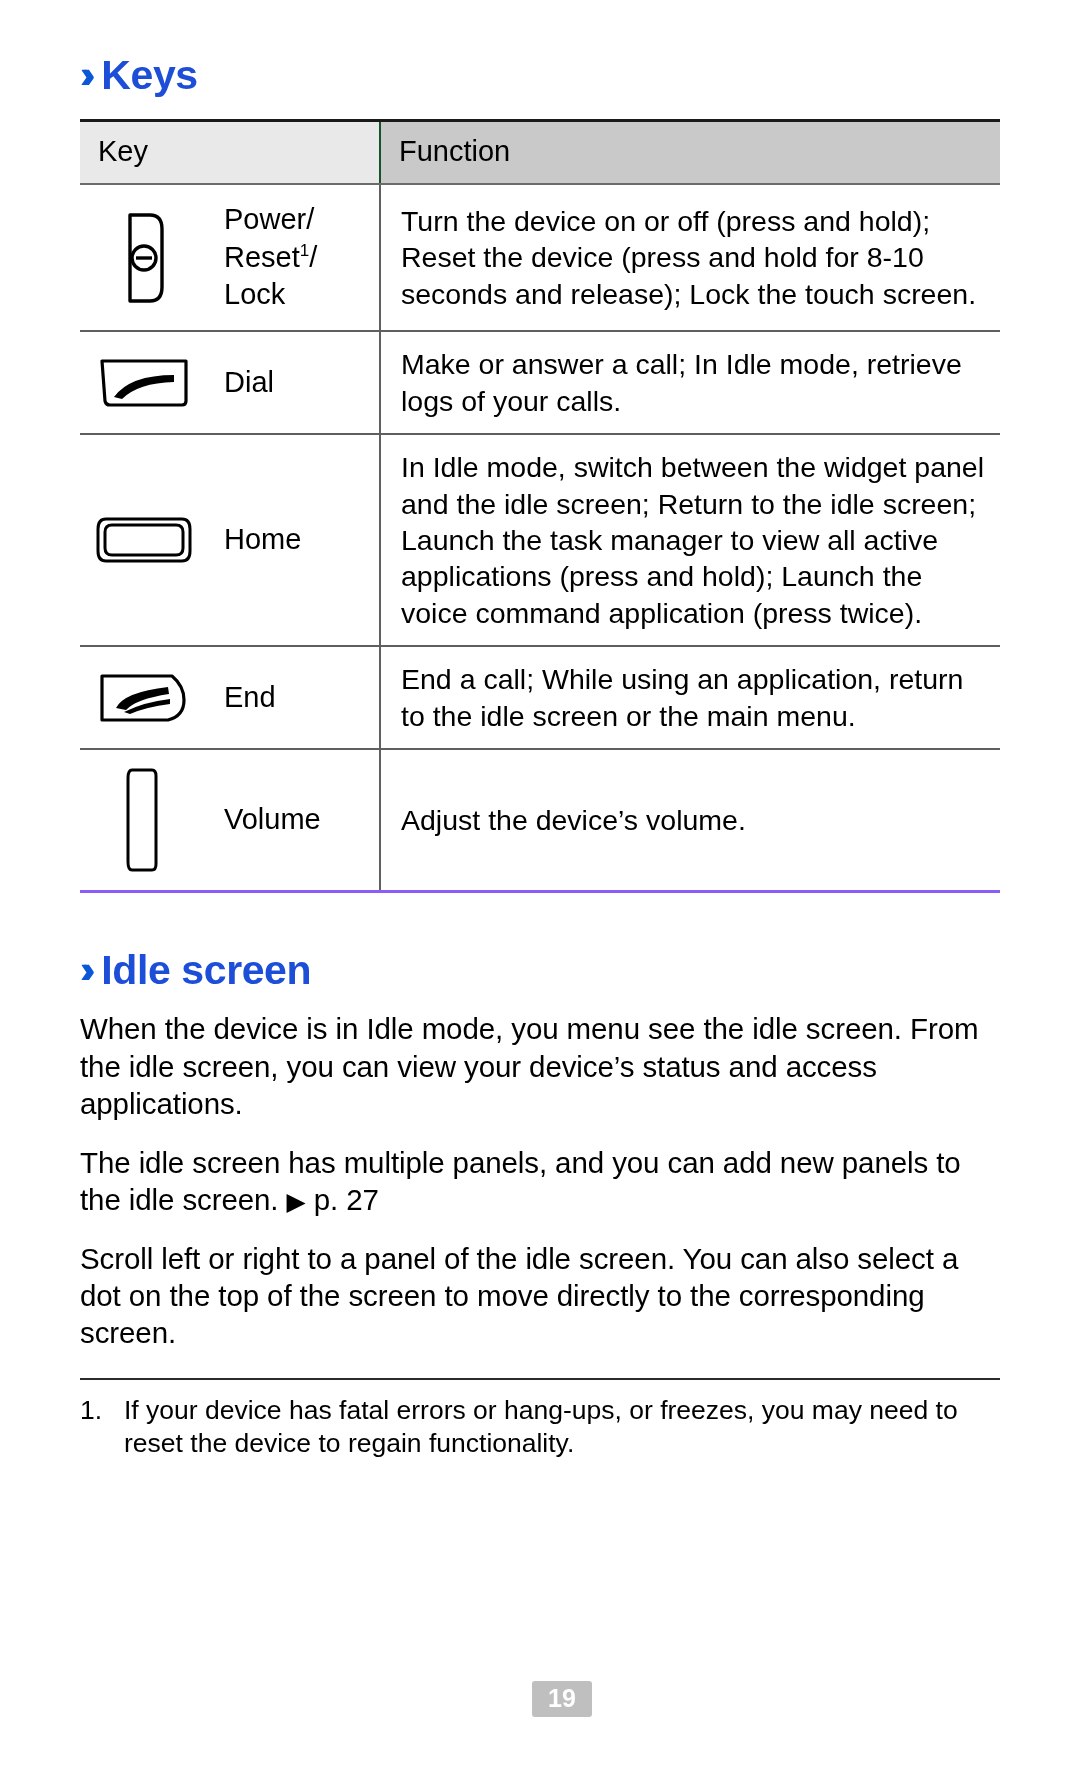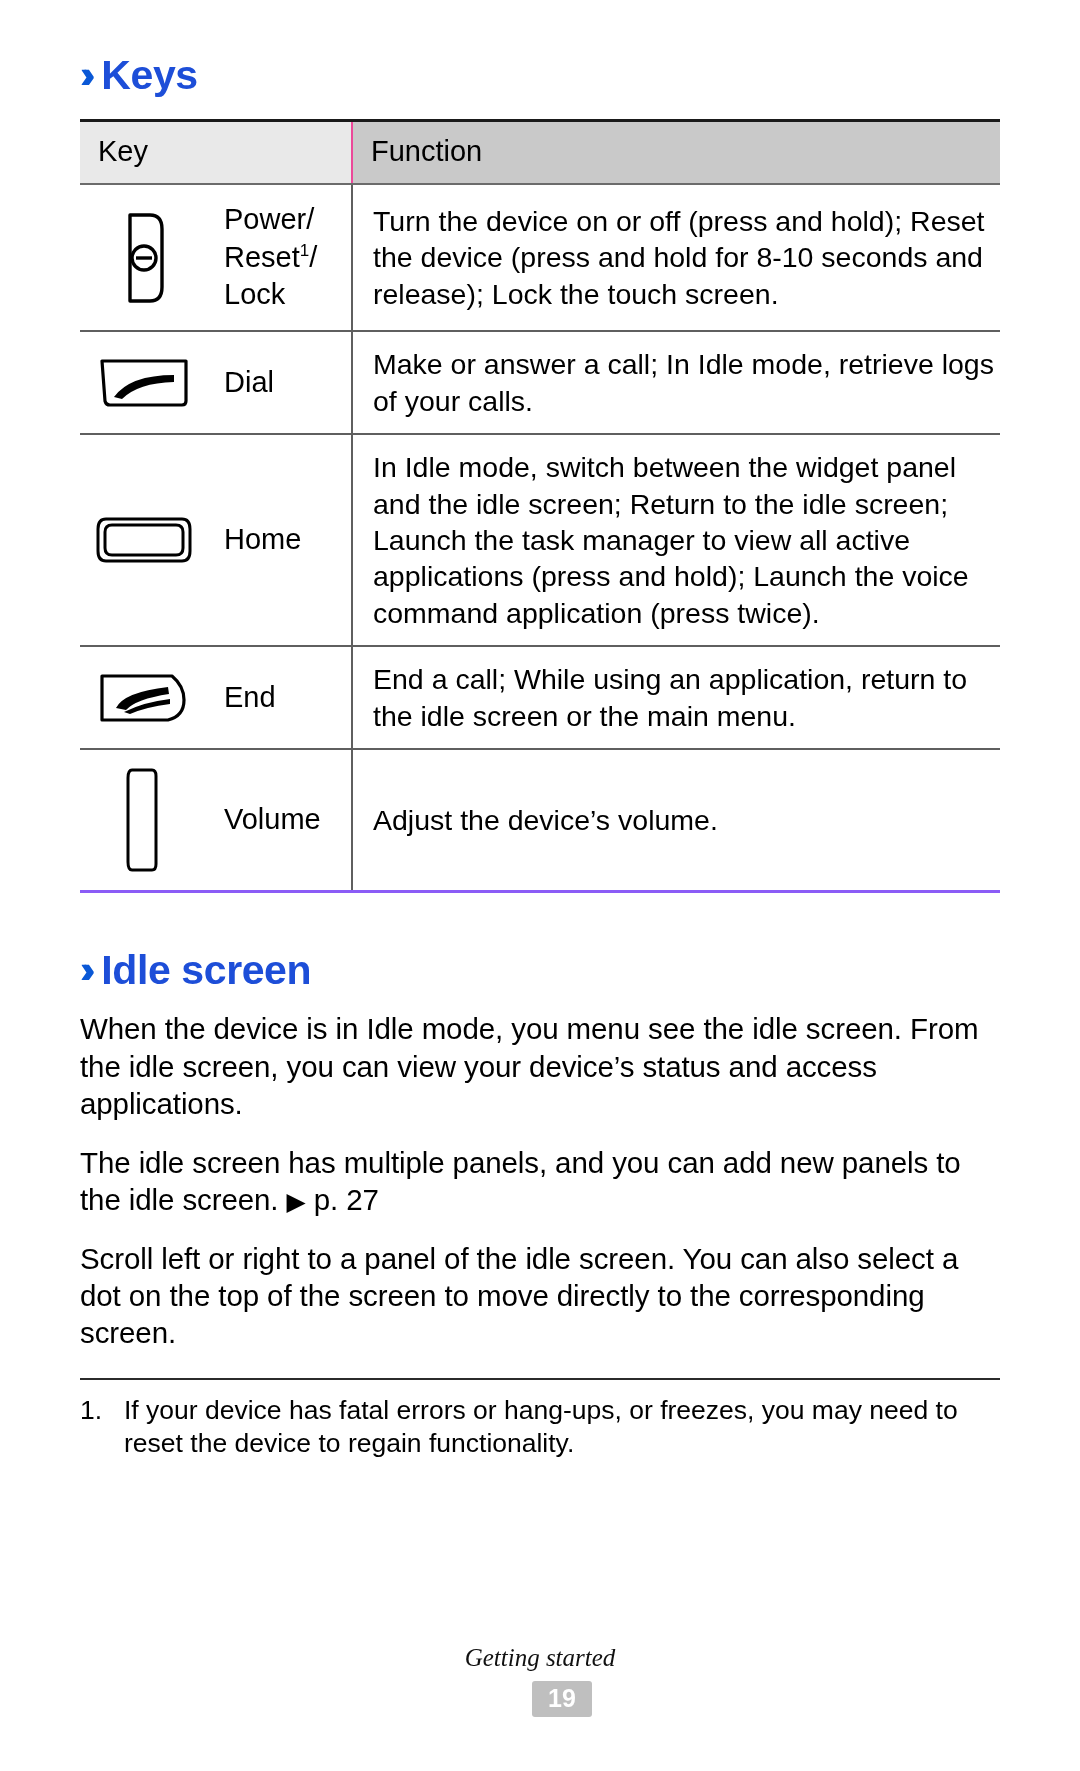--- a/index.html
+++ b/index.html
@@ -55,27 +55,27 @@
     padding: 13px 0 15px 0;
     font-weight: normal;
     font-size: 29px;
     text-align: left;
     vertical-align: middle;
     border-top: 3px solid #1a1a1a;
     border-bottom: 2px solid #6b6b6b;
   }
   th.col-key {
     background: #e9e9e9;
-    width: 272px;
+    width: 300px;
     padding-left: 18px !important;
   }
   th.col-fn {
     background: #c9c9c9;
     padding-left: 18px !important;
-    border-left: 2px solid #ec4899;
+    border-left: 2px solid #14532d;
   }
 
   table.keys td {
     border-bottom: 2px solid #5f5f5f;
     vertical-align: middle;
     font-size: 28.5px;
     line-height: 1.28;
   }
   table.keys tr:last-child td { border-bottom: 3px solid #8b5cf6; }
 
@@ -274,17 +274,16 @@
 
   <p class="body">Scroll left or right to a panel of the idle screen. You can also select a dot on the top of the screen to move directly to the corresponding screen.</p>
 
   <hr class="footnote-rule">
   <div class="footnote">
     <span class="fn-num">1.</span>
     <span class="fn-text">If your device has fatal errors or hang-ups, or freezes, you may need to reset the device to regain functionality.</span>
   </div>
 
   <div class="footer">
-    <div class="footer-title">Getting started</div>
     <span class="page-badge">19</span>
   </div>
 
 </div>
 
 </body></html>

